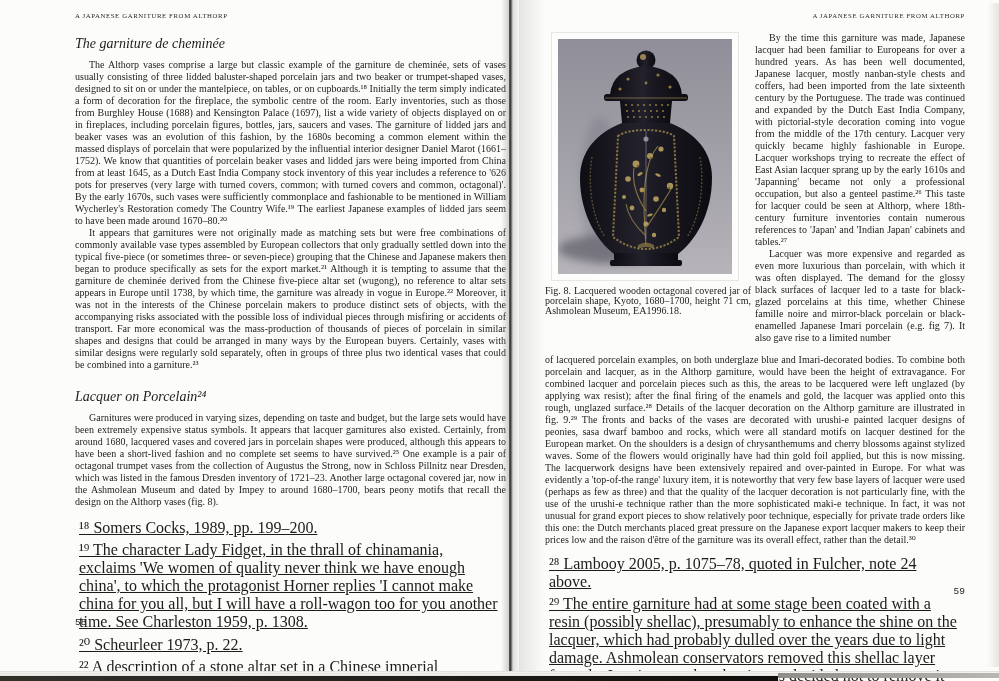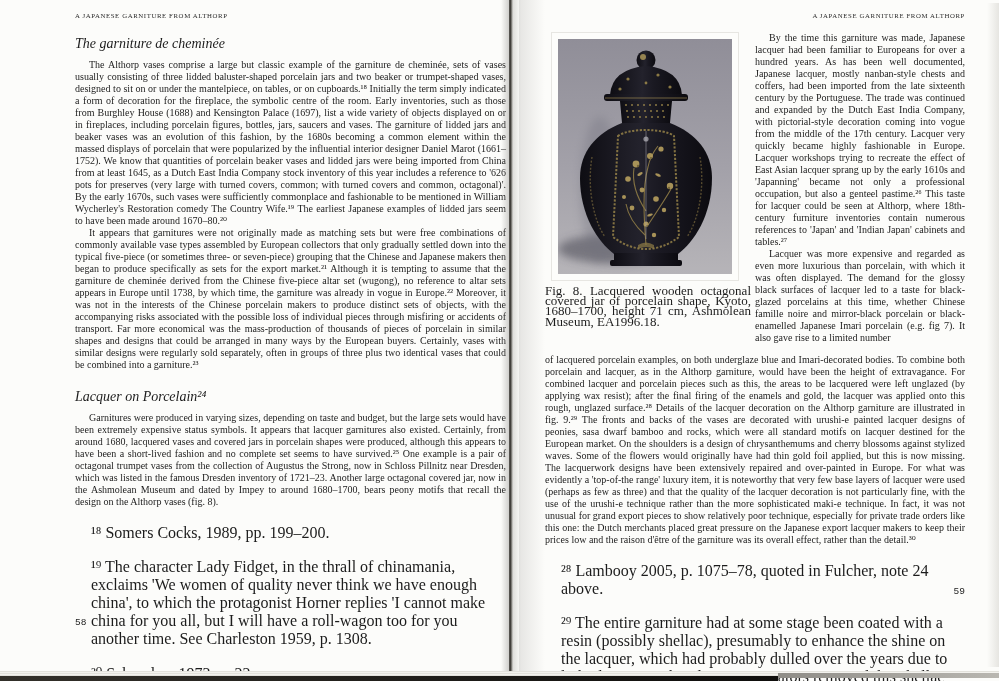--- a/index.html
+++ b/index.html
@@ -63,26 +63,26 @@
   .rp{position:absolute;left:545px;top:12px;width:420px;}
   .rp .running-header{text-align:right;display:block;}
   .figure-row{display:flex;justify-content:space-between;margin-top:13px;}
   .fig-col{width:206px;}
   .text-col{width:210px;}
   .photo{
     width:186px;height:247px;margin-left:6px;
     background:#fdfdfb;border:1px solid #e7e6e2;
     display:flex;align-items:center;justify-content:center;
   }
-  .caption{font-size:13px;line-height:10.2px;text-align:justify;margin-top:5px;width:206px;}
+  .caption{font-size:10px;line-height:10.2px;text-align:justify;margin-top:5px;width:206px;}
   .full-para{margin-top:10px;}
   .rp .footnotes{margin-top:9px;}
   .rp-pagenum{position:absolute;left:935px;top:586px;width:30px;text-align:right;}
 
-  .fn{margin:16px;}
+  .fn{margin:4px;text-decoration:underline;}
 </style>
 </head>
 <body>
 
 <div class="scan">
 
   <div class="lp">
     <div class="running-header">A JAPANESE GARNITURE FROM ALTHORP</div>
     <div class="section-heading first">The garniture de cheminée</div>
     <div class="body-text p1 indent">The Althorp vases comprise a large but classic example of the garniture de cheminée, sets of vases usually consisting of three lidded baluster-shaped porcelain jars and two beaker or trumpet-shaped vases, designed to sit on or under the mantelpiece, on tables, or on cupboards.¹⁸ Initially the term simply indicated a form of decoration for the fireplace, the symbolic centre of the room. Early inventories, such as those from Burghley House (1688) and Kensington Palace (1697), list a wide variety of objects displayed on or in fireplaces, including porcelain figures, bottles, jars, saucers and vases. The garniture of lidded jars and beaker vases was an evolution of this fashion, by the 1680s becoming a common element within the massed displays of porcelain that were popularized by the influential interior designer Daniel Marot (1661–1752). We know that quantities of porcelain beaker vases and lidded jars were being imported from China from at least 1645, as a Dutch East India Company stock inventory of this year includes a reference to '626 pots for preserves (very large with turned covers, common; with turned covers and common, octagonal)'. By the early 1670s, such vases were sufficiently commonplace and fashionable to be mentioned in William Wycherley's Restoration comedy The Country Wife.¹⁹ The earliest Japanese examples of lidded jars seem to have been made around 1670–80.²⁰</div>

